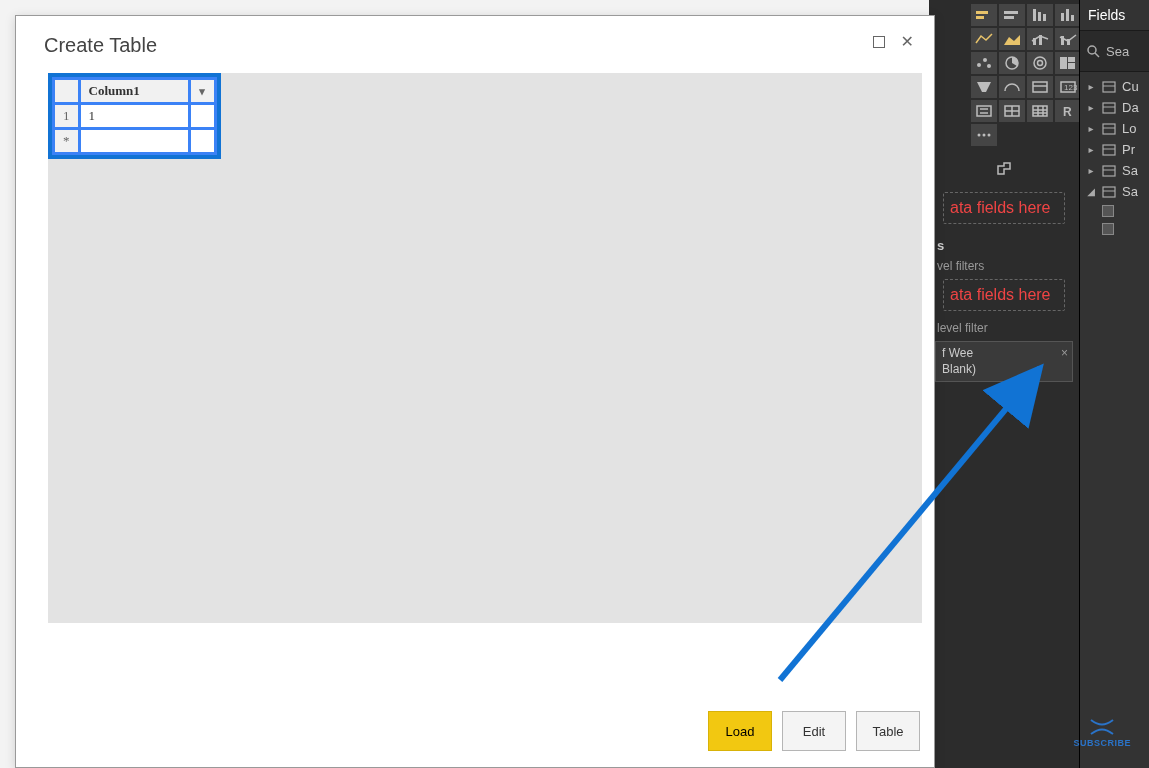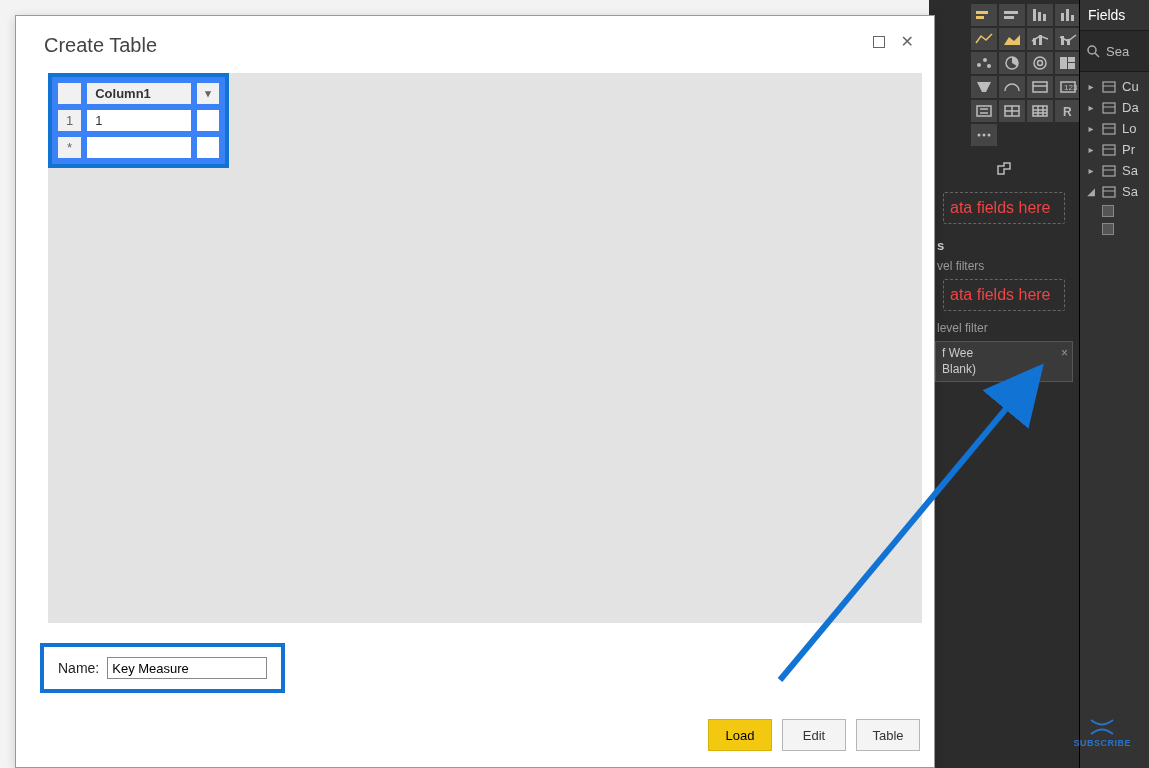--- a/index.html
+++ b/index.html
@@ -192,24 +192,25 @@
     left:0; top:0;
     border: 4px solid #1173d4;
     background:#fff;
   }
   table.preview {
     border-collapse: collapse;
     font-size: 13px;
     color:#333;
   }
   table.preview th, table.preview td {
-    border: 6px solid #3b82f6;
+    border: 3px solid #3b82f6;
     padding: 3px 8px;
     text-align: left;
     background:#fff;
+    font-family:Liberation Serif, serif;
   }
   table.preview th {
     background:#f1f1f1;
     font-weight:600;
     position:relative;
   }
   table.preview th.corner, table.preview td.rownum {
     background:#f1f1f1;
     color:#666;
     text-align:center;
@@ -244,21 +245,21 @@
   
   .btn-row {
     position:absolute;
     right:14px;
     bottom:16px;
     display:flex;
     gap:10px;
   }
   .btn {
     min-width:64px;
-    height:32px;
+    height:40px;
     border:1px solid #b5b5b5;
     background:#f4f4f4;
     font-size:13px;
     color:#333;
     padding:0 14px;
     cursor:pointer;
     font-family:inherit;
   }
   .btn.primary {
     background:#f2c811;
@@ -583,24 +584,20 @@
         <tr>
           <td class="rownum">*</td>
           <td class="empty"></td>
           <td class="empty"></td>
         </tr>
       </tbody>
         </table>
     </div>
   </div>
 
-  <div class="name-row">
-    <label>Name:</label>
-    <input type="text" value="Key Measure" style="">
-  </div>
 
   <div class="btn-row">
     <button class="btn primary">Load</button>
     <button class="btn">Edit</button>
     <button class="btn">Table</button>
   </div>
 </div>
 
 <svg class="arrow">
   <defs>

